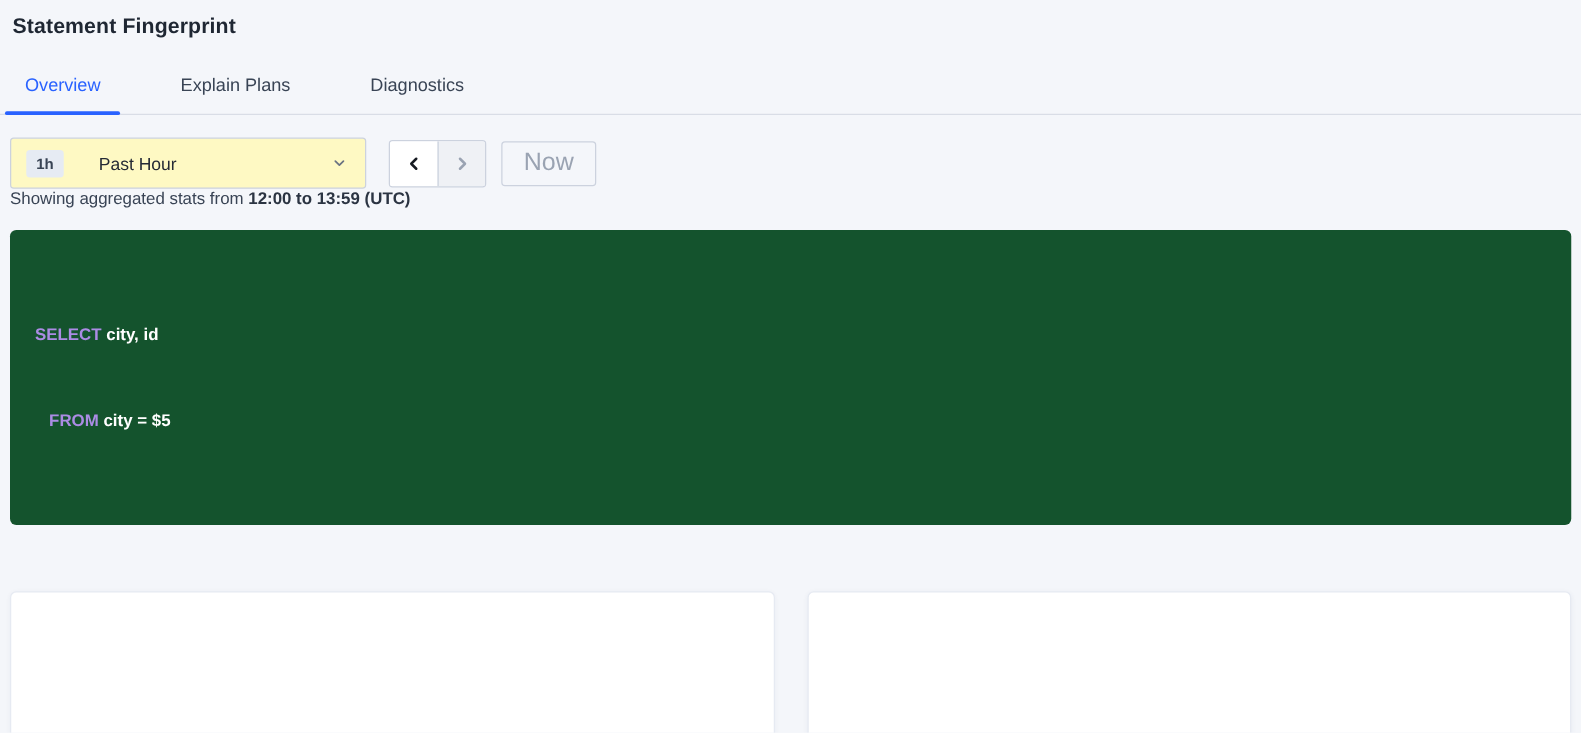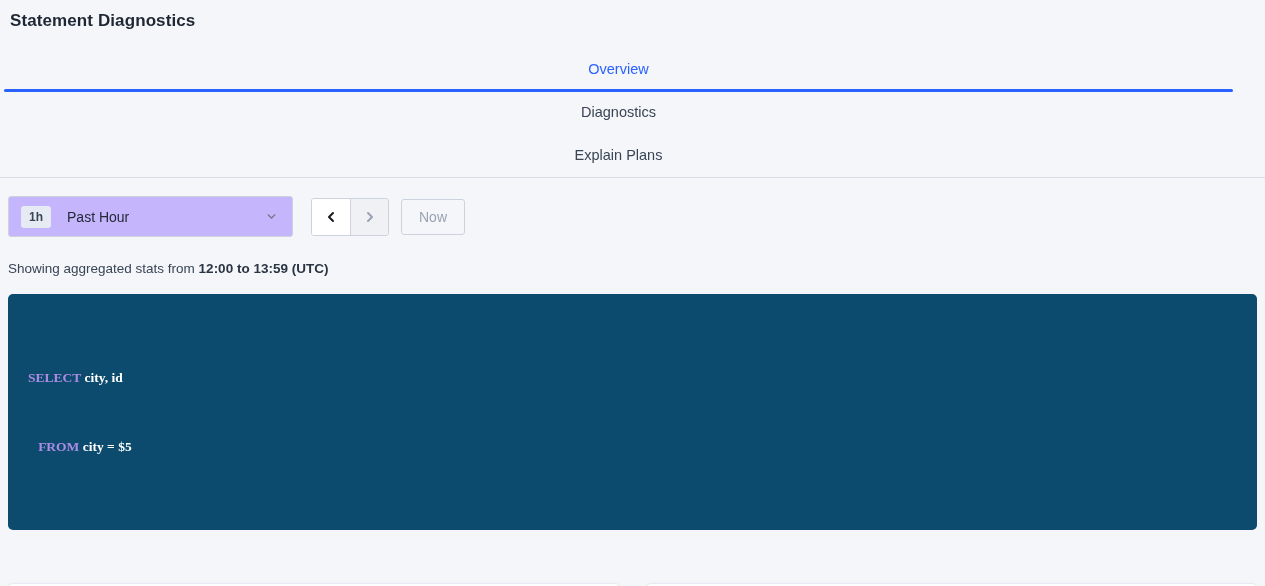--- a/index.html
+++ b/index.html
@@ -13,21 +13,20 @@
   
   .page-header { padding: 11px 10px 0 10px; }
   .page-title { font-size: 17px; font-weight: bold; color: #1f2733; letter-spacing: .1px; }
 
   
   .tabs {
     display: flex;
     margin-top: 17px;
     padding-left: 4px;
     border-bottom: 1px solid #d9dde6;
-    flex-direction: column;
   }
   .tab {
     position: relative;
     background: none; border: none;
     font-family: "Liberation Sans", sans-serif;
     font-size: 14.5px;
     color: #394455;
     padding: 13px 16px 14px 16px;
     margin-right: 32px;
     cursor: pointer;
@@ -40,35 +39,35 @@
     height: 3px;
     background: #2962ff;
     border-radius: 2px;
   }
 
   
   .content { padding: 0 8px; }
   .time-row { display: flex; align-items: center; margin-top: 18px; }
   .time-dropdown {
     width: 285px; height: 41px;
-    background: #c4b5fd;
+    background: #fef9c3;
     border: 1px solid #ccd2de;
     border-radius: 3px;
     display: flex; align-items: center;
     padding: 0 14px 0 12px;
     cursor: pointer;
   }
   .interval-badge {
     background: #e6ebf3;
     color: #394455;
     font-size: 12px; font-weight: bold;
     padding: 4px 8px;
     border-radius: 3px;
   }
-  .interval-label { font-size: 14px; color: #242a35; margin-left: 16px; flex: 1; }
+  .interval-label { font-size: 14px; color: #242a35; margin-left: 28px; flex: 1; }
   .arrow-group {
     display: flex;
     margin-left: 18px;
     border: 1px solid #ccd2de;
     border-radius: 3px;
     overflow: hidden;
     height: 38px;
   }
   .arrow-btn {
     width: 38px; height: 100%;
@@ -79,36 +78,36 @@
   .arrow-btn + .arrow-btn { border-left: 1px solid #ccd2de; }
   .arrow-btn.disabled { background: #eff1f5; cursor: default; }
   .now-btn {
     margin-left: 12px;
     height: 36px;
     padding: 0 17px;
     background: transparent;
     border: 1px solid #ccd2de;
     border-radius: 3px;
     font-family: "Liberation Sans", sans-serif;
-    font-size: 14px;
+    font-size: 20px;
     color: #9aa3b2;
     cursor: default;
   }
 
   
-  .stats-line { margin-top: 24px; font-size: 13.5px; color: #394455; }
+  .stats-line { font-size: 13.5px; color: #394455; }
   .stats-line strong { color: #2b3442; }
 
   
   .sql-box {
     margin-top: 18px;
-    background: #0c4a6e;
+    background: #14532d;
     border-radius: 5px;
     padding: 26px 20px 26px 20px;
-    font-family: Liberation Serif, serif;
+    font-family: Liberation Sans, sans-serif;
     font-size: 13.5px;
     font-weight: bold;
     line-height: 23px;
     color: #ffffff;
     white-space: pre;
   }
   .sql-kw { color: #ab8ce4; }
 
   
   .cards-row { display: flex; gap: 26px; margin-top: 53px; }
@@ -124,32 +123,32 @@
   .card-row {
     display: flex; justify-content: space-between; align-items: center;
     height: 34px;
     font-size: 13px;
   }
 </style>
 </head>
 <body>
 
 <div class="page-header">
-  <div class="page-title">Statement Diagnostics</div>
+  <div class="page-title">Statement Fingerprint</div>
 </div>
 
 <div class="tabs">
   <button class="tab active">
     <span>Overview</span>
   </button>
   <button class="tab">
-    <span>Diagnostics</span>
+    <span>Explain Plans</span>
   </button>
   <button class="tab">
-    <span>Explain Plans</span>
+    <span>Diagnostics</span>
   </button>
 </div>
 
 <div class="content">
 
   <div class="time-row">
     <div class="time-dropdown">
       <span class="interval-badge">1h</span>
       <span class="interval-label">Past Hour</span>
       <span style="display:flex;">

